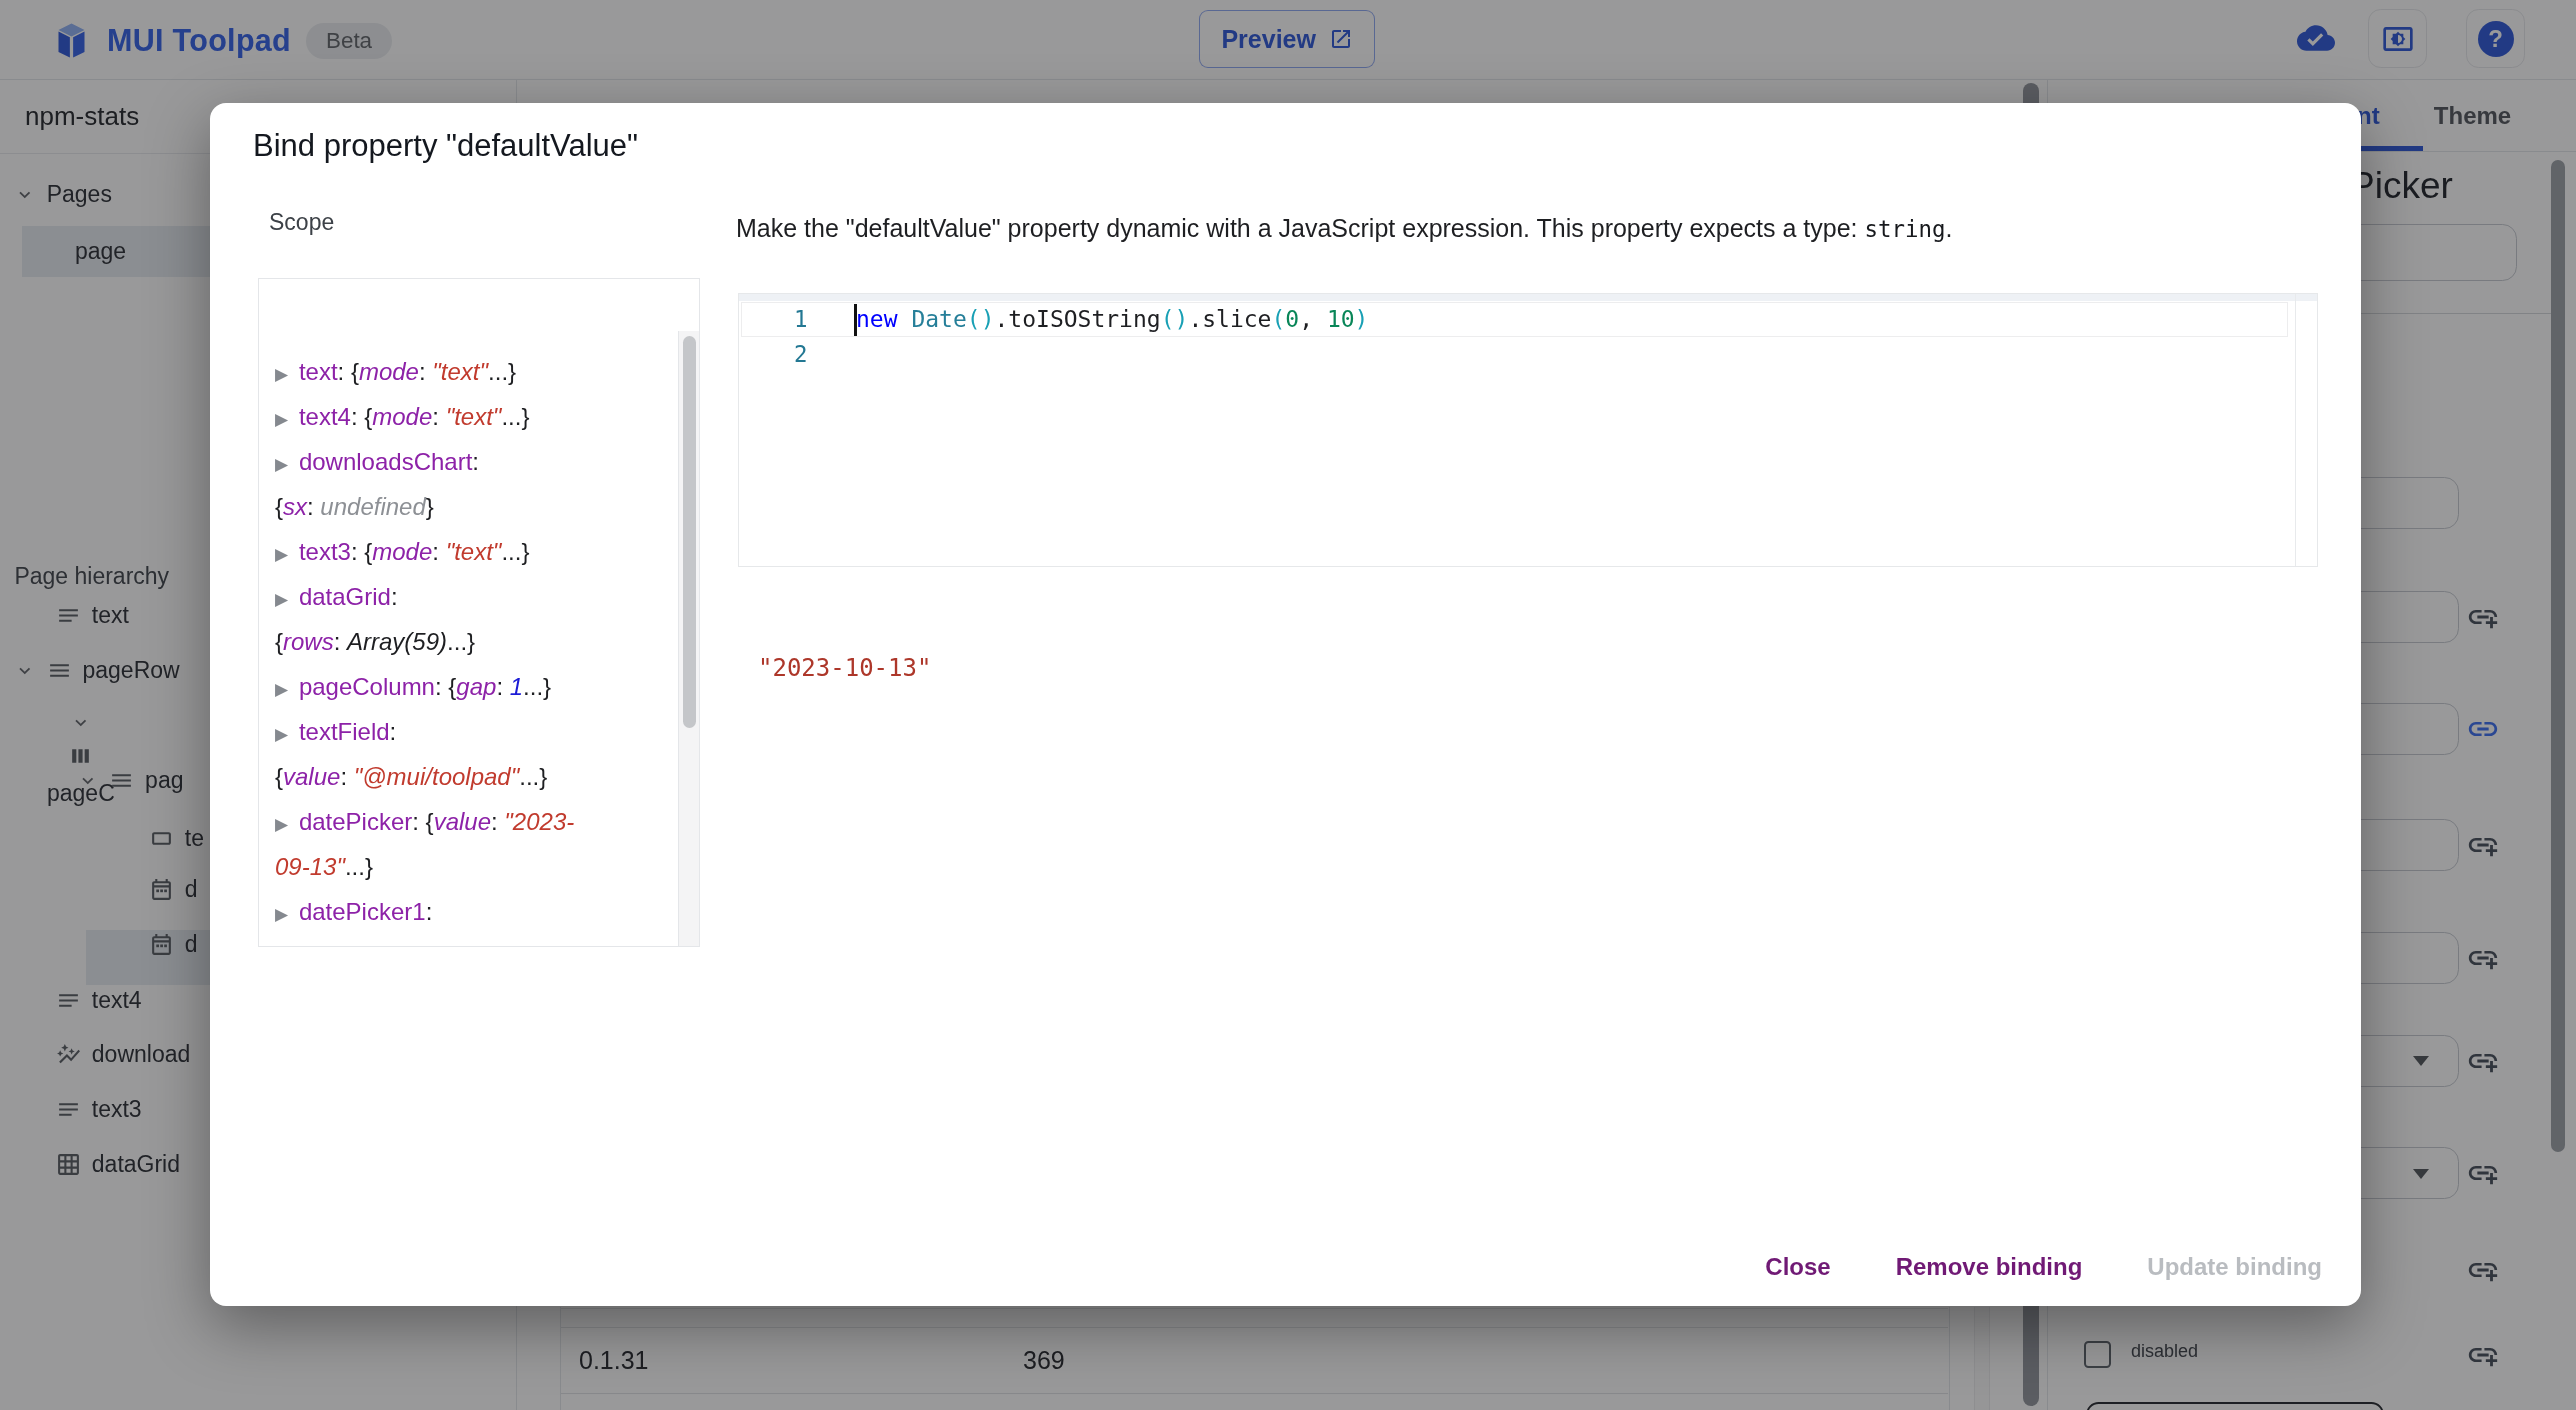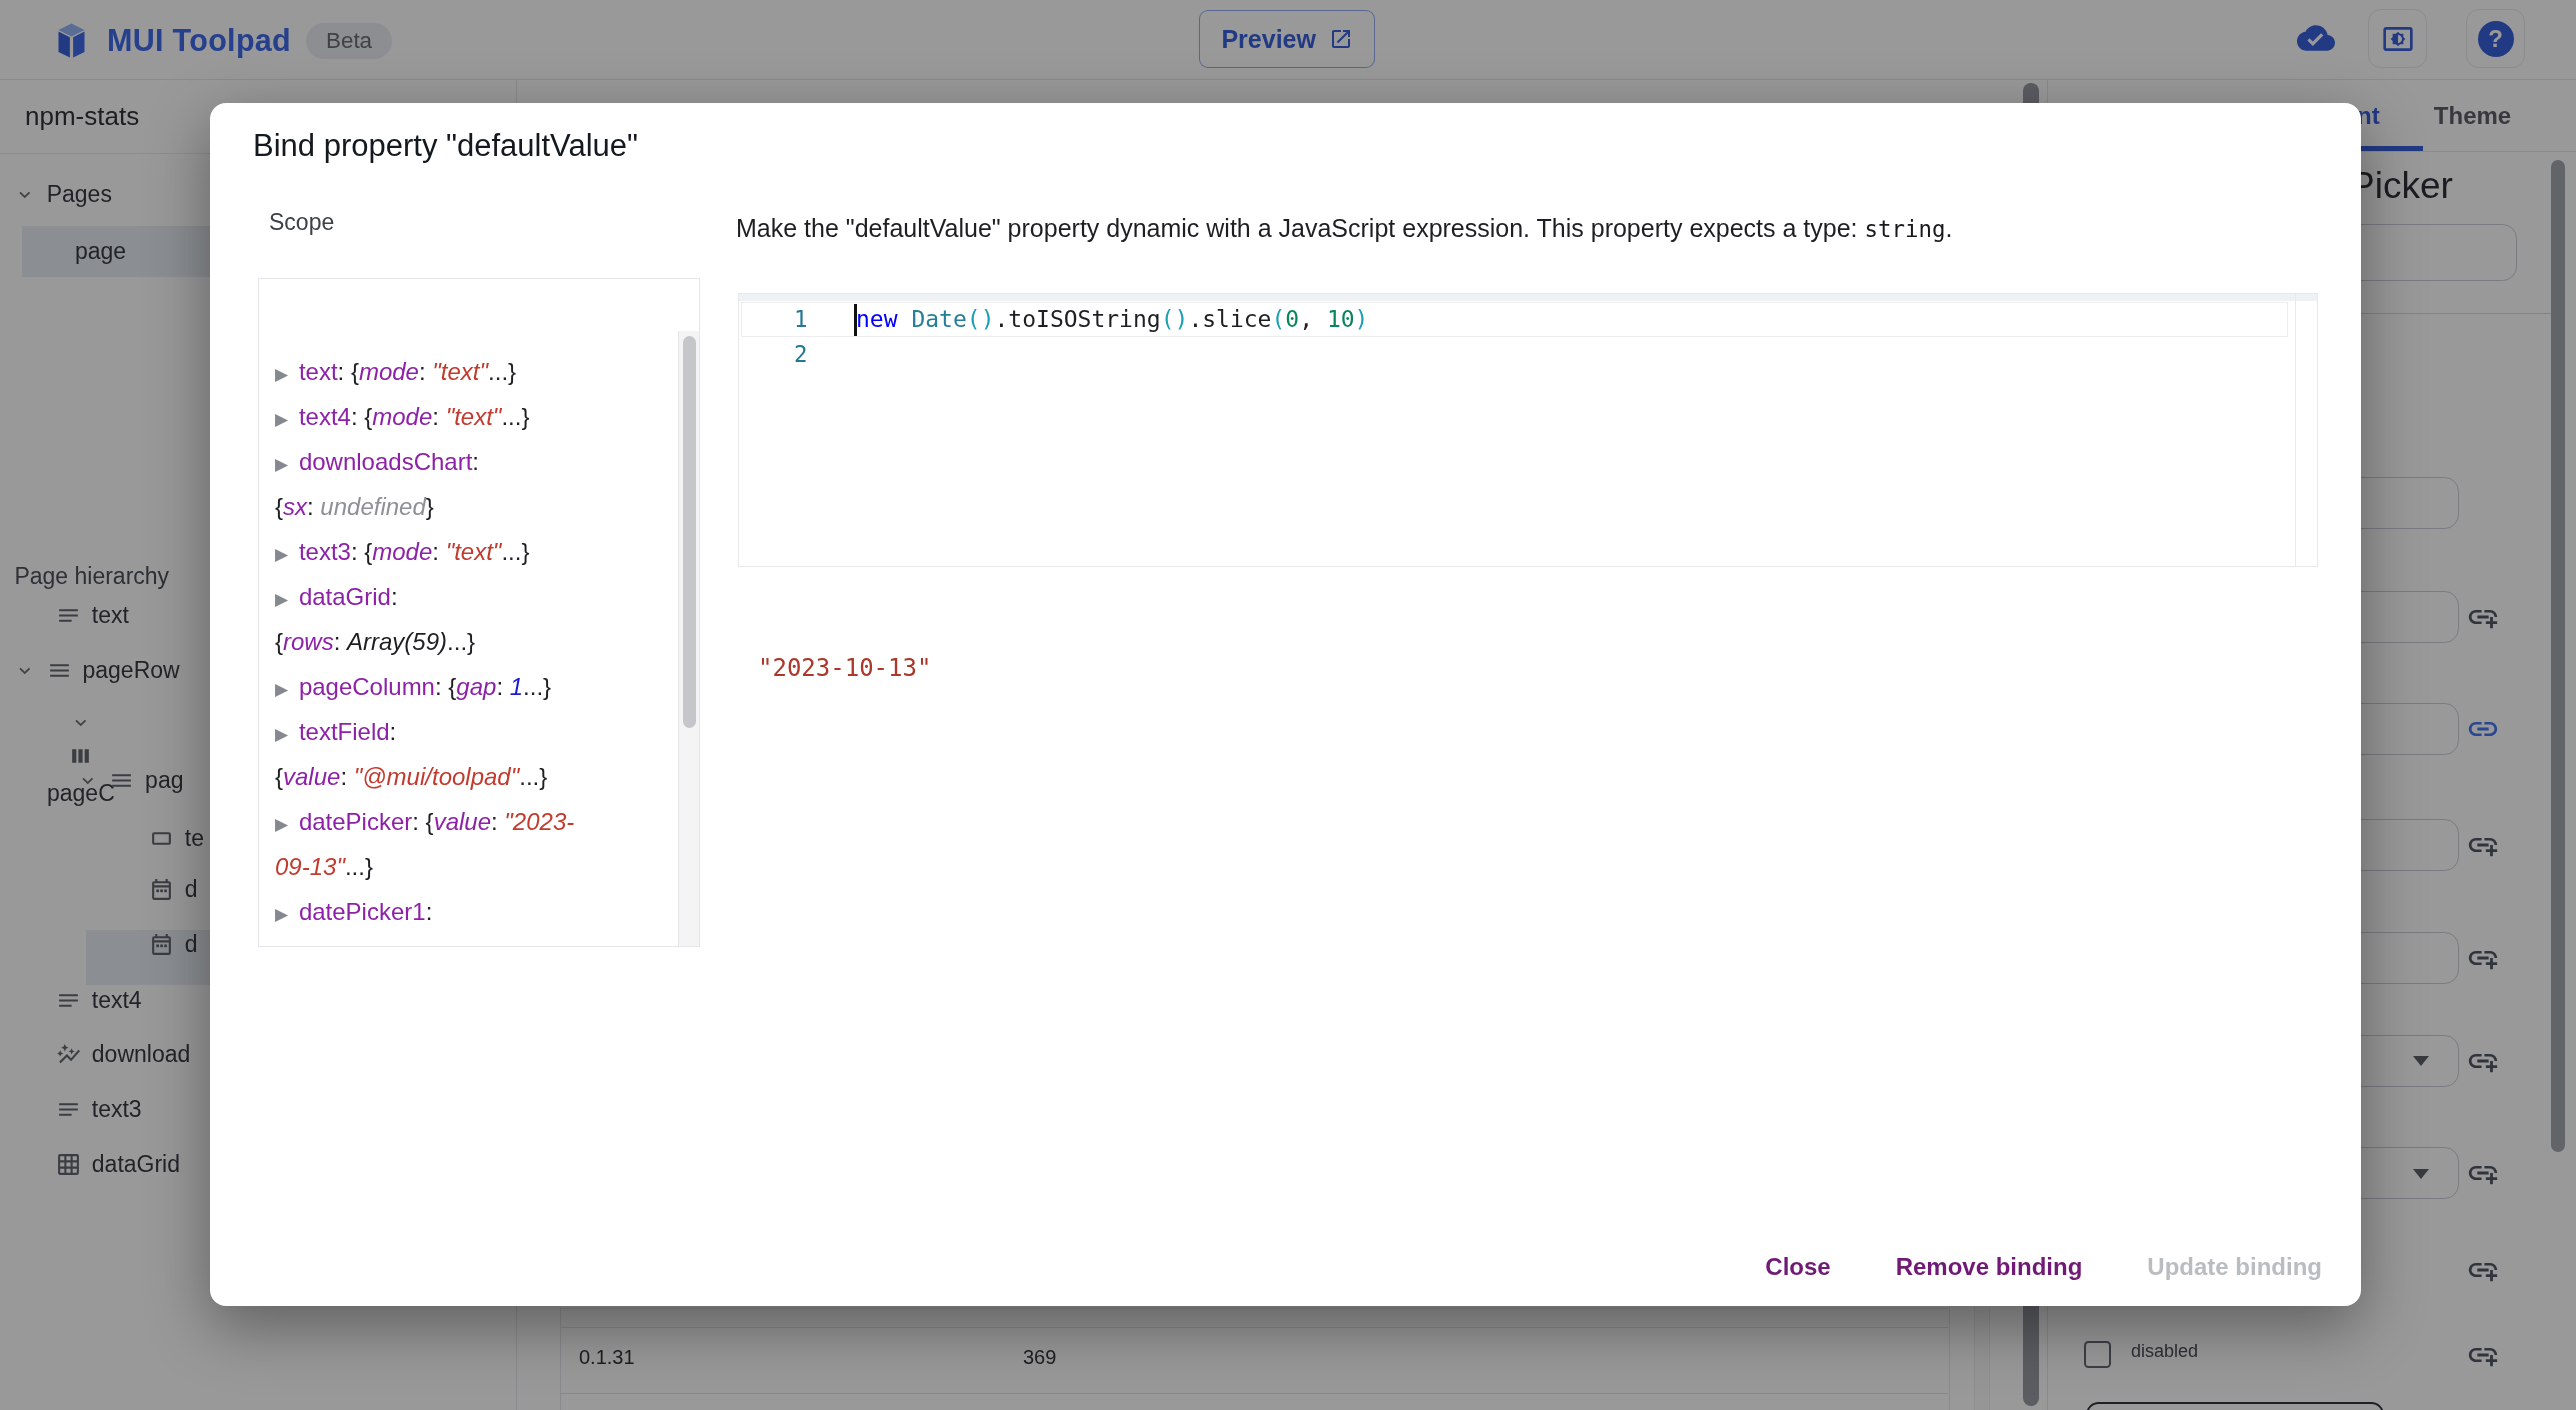--- a/index.html
+++ b/index.html
@@ -32,21 +32,21 @@
   .hier-label{position:absolute;left:14.4px;top:483px;font-size:23px;color:#3f444b;}
 
   
   .strip2{position:absolute;left:442px;top:80px;width:74px;bottom:0;background:#fff;border-right:0.9px solid #e3e6ea;}
 
   
   .canvas{position:absolute;left:517px;top:80px;right:530px;bottom:0;background:#fff;}
   .dg-table{position:absolute;left:560px;top:1307px;width:1388px;height:104px;
             border-left:0.9px solid #e3e6ea;border-right:0.9px solid #e3e6ea;}
   .dg-line{position:absolute;left:560px;width:1388px;height:0;border-top:0.9px solid #e0e3e7;}
-  .dg-cell{position:absolute;font-size:20px;color:#24272c;}
+  .dg-cell{position:absolute;font-size:25px;color:#24272c;}
   .dg-scroll{position:absolute;left:1974px;top:1307px;width:14.4px;bottom:0;
              border-left:0.9px solid #ececee;border-right:0.9px solid #ececee;background:#fafafa;}
   .canvas-scrollbar{position:absolute;left:2023px;top:83px;width:16px;height:1323px;border-radius:9px;background:#90959b;}
 
   
   .rpanel{position:absolute;left:2047px;top:80px;right:0;bottom:0;background:#fff;border-left:0.9px solid #e3e6ea;}
   .tabs{position:absolute;left:2047px;top:80px;right:0;height:71px;border-bottom:0.9px solid #e3e6ea;}
   .tab{position:absolute;top:0;height:71px;display:flex;align-items:center;justify-content:center;
        font-size:24px;font-weight:700;color:#50555c;}
   .tab.active{color:#2c57d8;}

